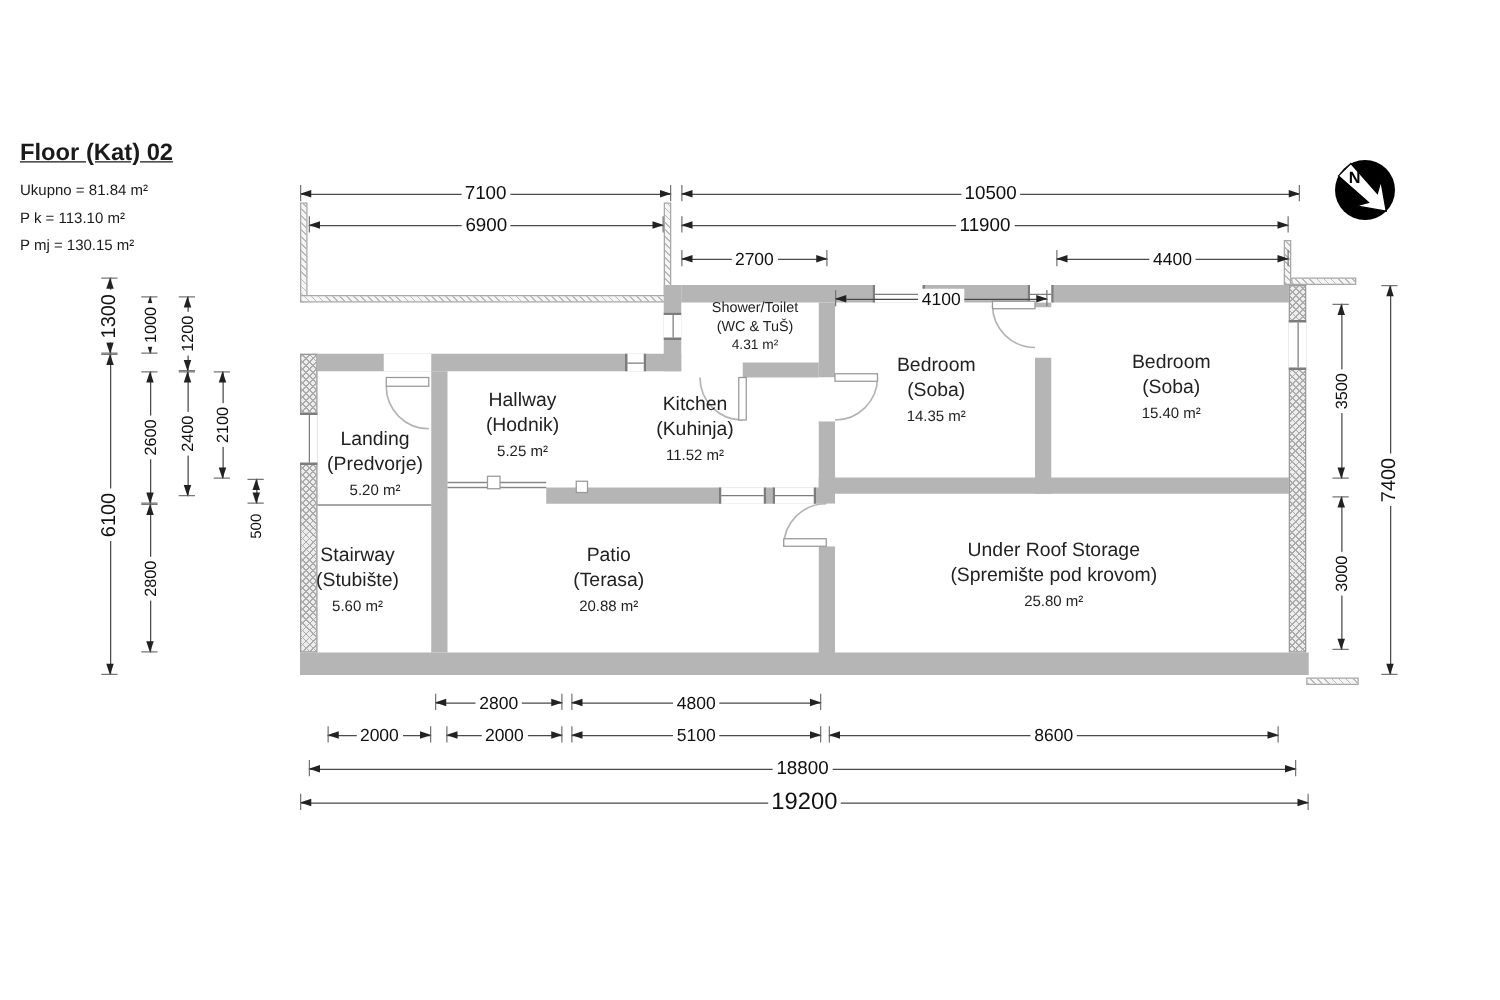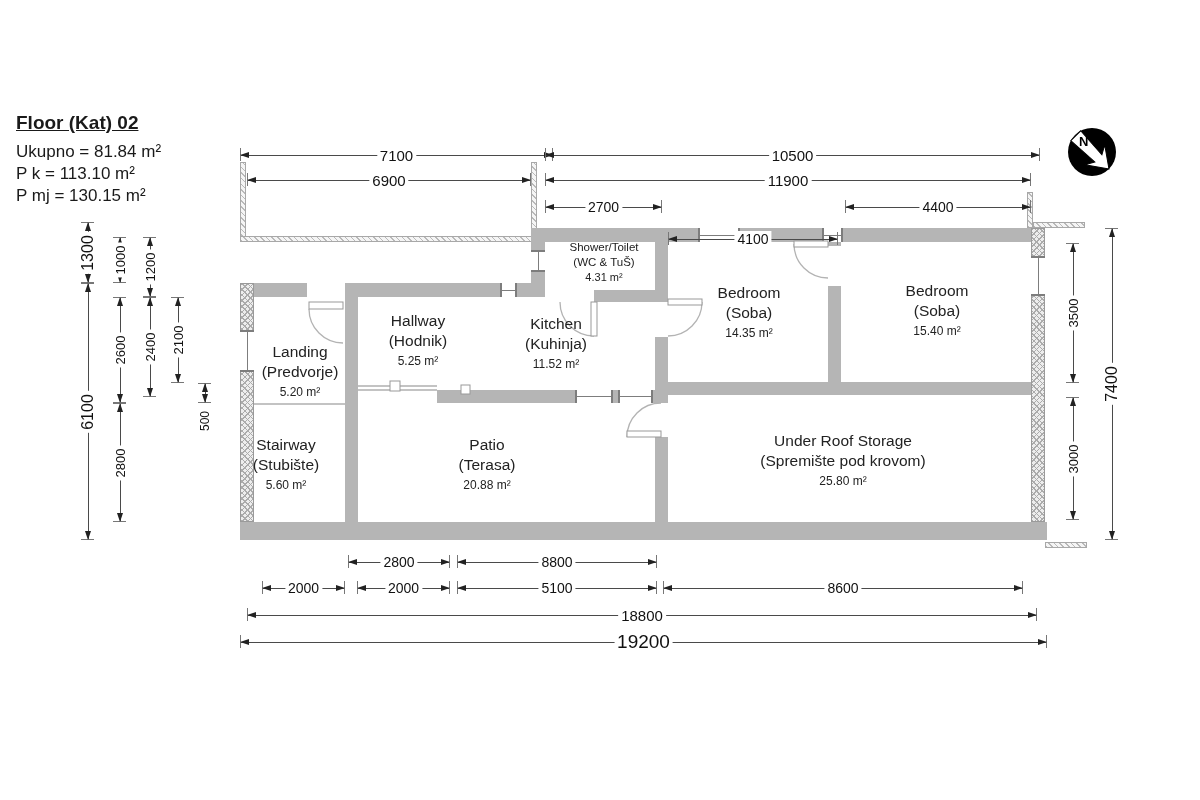--- a/index.html
+++ b/index.html
@@ -3,21 +3,21 @@
 <meta charset="utf-8">
 <style>
   html,body{margin:0;padding:0;background:#fff;}
   body{width:1200px;height:800px;position:relative;overflow:hidden;
        font-family:"Liberation Sans", sans-serif;color:#1a1a1a;}
   #canvas{position:absolute;inset:0;}
 
   
   .tb{position:absolute;left:16px;top:112px;}
   .tb .t{font-size:19px;font-weight:bold;text-decoration:underline;margin-bottom:7px;}
-  .tb .l{font-size:17px;line-height:22px;}
+  .tb .l{font-size:12px;line-height:22px;}
 
   
   .wall{position:absolute;background:#b5b5b5;}
   .xhatch{position:absolute;box-sizing:border-box;border:1px solid #9a9a9a;background-color:#ededed;
     background-image:repeating-linear-gradient(45deg,#ababab 0 1px,transparent 1px 4px),
                      repeating-linear-gradient(135deg,#ababab 0 1px,transparent 1px 4px);}
   .rhatch{position:absolute;box-sizing:border-box;border:1px solid #a8a8a8;background-color:#f5f5f5;
     background-image:repeating-linear-gradient(45deg,#b9b9b9 0 1px,transparent 1px 4px);}
   .gap{position:absolute;background:#fff;}
   .win-h{position:absolute;box-sizing:border-box;background-color:#fff;
@@ -176,21 +176,21 @@
     <div class="rn">(Soba)</div>
     <div class="ra">15.40 m²</div>
   </div>
   <div class="room" style="left:843px;top:460px">
     <div class="rn">Under Roof Storage</div>
     <div class="rn">(Spremište pod krovom)</div>
     <div class="ra">25.80 m²</div>
   </div>
 
   <div id="plan-dims">
-      <div class="dim h" style="left: 240px; top: 148px; width: 297px; height: 14px; padding-left: 16px;">
+      <div class="dim h" style="left: 240px; top: 148px; width: 297px; height: 14px;">
         <span class="ln"></span>
         <span class="tick t1"></span>
         <span class="tick t2"></span>
         <span class="ar a1"></span>
         <span class="ar a2"></span>
         <span class="dlab" style="font-size:15px">7100</span>
       </div>
       <div class="dim h" style="left: 247px; top: 173px; width: 284px; height: 14px;">
         <span class="ln"></span>
         <span class="tick t1"></span>
@@ -342,21 +342,21 @@
         <span class="ar a1"></span>
         <span class="ar a2"></span>
         <span class="dlab" style="font-size:14px">2800</span>
       </div>
       <div class="dim h" style="left: 457px; top: 555px; width: 200px; height: 14px;">
         <span class="ln"></span>
         <span class="tick t1"></span>
         <span class="tick t2"></span>
         <span class="ar a1"></span>
         <span class="ar a2"></span>
-        <span class="dlab" style="font-size:14px">8800</span>
+        <span class="dlab" style="font-size:14px">4800</span>
       </div>
       <div class="dim h" style="left: 262px; top: 581px; width: 83px; height: 14px;">
         <span class="ln"></span>
         <span class="tick t1"></span>
         <span class="tick t2"></span>
         <span class="ar a1"></span>
         <span class="ar a2"></span>
         <span class="dlab" style="font-size:14px">2000</span>
       </div>
       <div class="dim h" style="left: 357px; top: 581px; width: 93px; height: 14px;">

